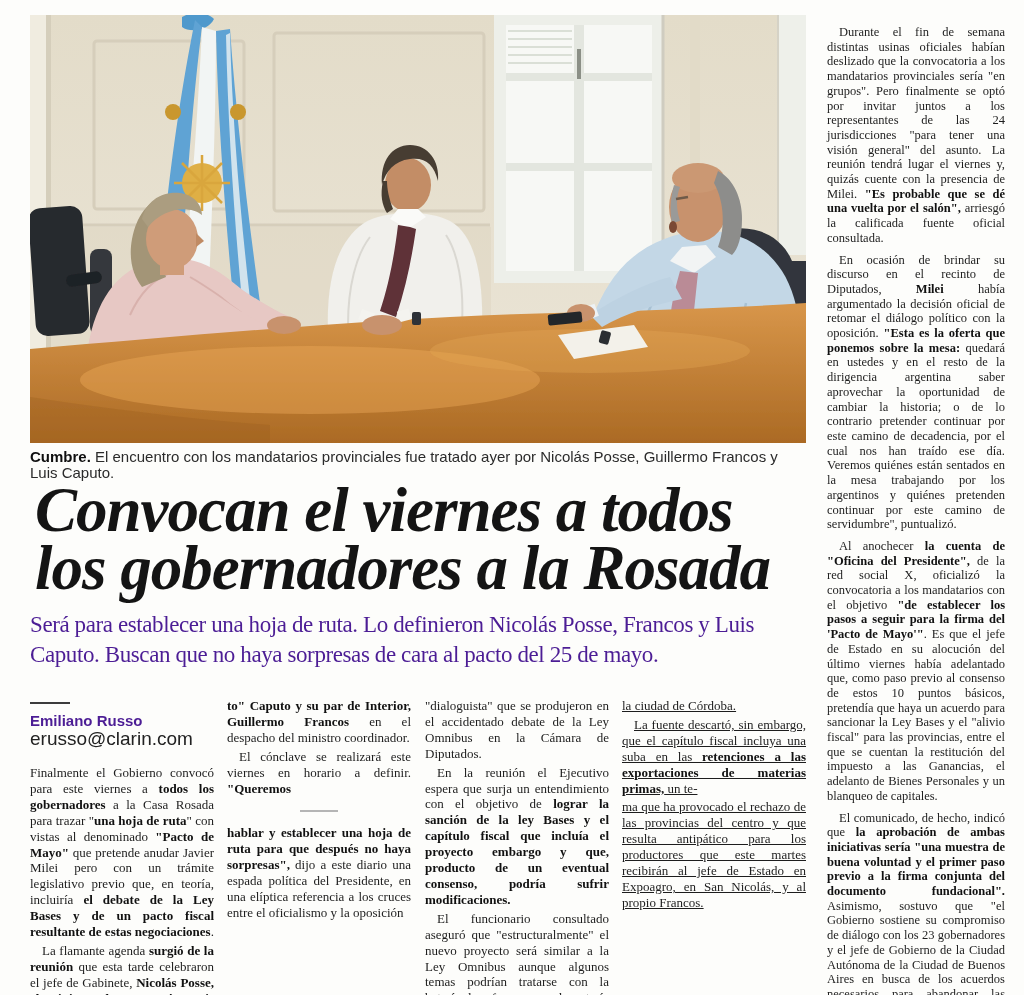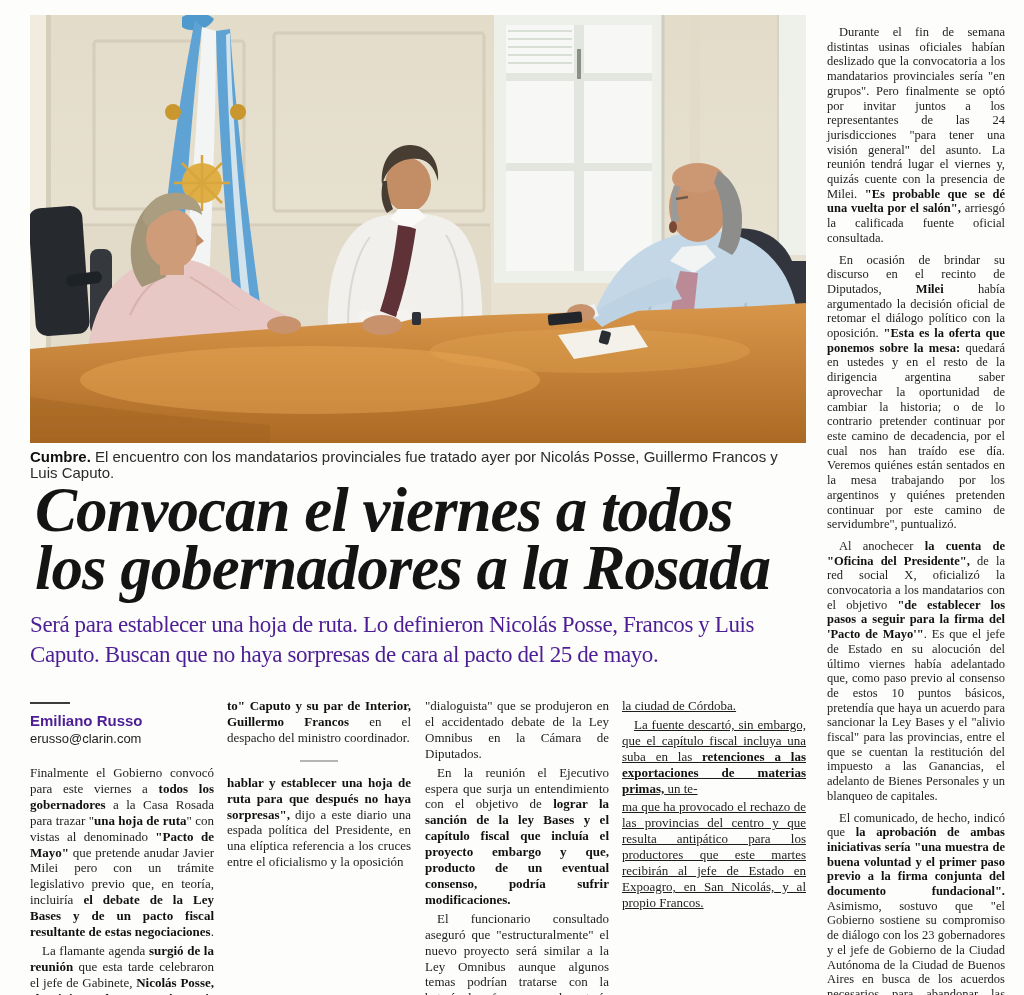--- a/index.html
+++ b/index.html
@@ -27,21 +27,21 @@
   .col2{left:227px;}
   .col3{left:425px;}
   .col4{left:622px;text-decoration:underline;}
   .para{margin:0 0 3px 0;}
   .para.indent{text-indent:12px;}
   .para b{font-weight:bold;color:#111;}
   
   .byline{margin:4px 0 18px 0;font-family:"Liberation Sans",sans-serif;}
   .byline-rule{width:40px;height:2px;background:#3c3c3c;margin-bottom:8px;}
   .byline-name{font-weight:bold;font-size:15px;line-height:18px;color:#4c1d95;}
-  .byline-email{font-size:13px;line-height:17px;color:#222;}
+  .byline-email{font-size:19px;line-height:17px;color:#222;}
   
   .pullquote{margin:14px 6px 13px 6px;text-align:center;}
   .pq-rule{width:38px;height:2px;background:#b5b5b5;margin:0 auto 10px auto;}
   .pq-text{font-family:"Liberation Serif",serif;font-weight:bold;font-size:17.5px;
            line-height:21px;color:#101010;letter-spacing:-0.2px;}
   
   .sidebar{position:absolute;left:820px;top:18px;width:192px;height:977px;overflow:hidden;
            font-size:12.5px;line-height:14.7px;text-align:justify;}
   .sidebar .para{margin:7px;}
   .sidebar .para.indent{text-indent:12px;}
@@ -202,20 +202,21 @@
       <div class="byline-email">erusso@clarin.com</div>
     </div>
     <div class="colbody">
         <p class="para"><span>Finalmente el Gobierno convocó para este viernes a </span><b>todos los gobernadores</b><span> a la Casa Rosada para trazar "</span><b>una hoja de ruta</b><span>" con vistas al denominado </span><b>"Pacto de Mayo"</b><span> que pretende anudar Javier Milei pero con un trámite legislativo previo que, en teoría, incluiría </span><b>el debate de la Ley Bases y de un pacto fiscal resultante de estas negociaciones</b><span>.</span></p>
         <p class="para indent"><span>La flamante agenda </span><b>surgió de la reunión</b><span> que esta tarde celebraron el jefe de Gabinete, </span><b>Nicolás Posse, el ministro de Economía, Luis "To-</b></p>
       </div>
   </div>
 
   <div class="col col2">
       <p class="para"><b>to" Caputo y su par de Interior, Guillermo Francos</b><span> en el despacho del ministro coordinador.</span></p>
+      <p class="para indent"><span>El cónclave se realizará este viernes en horario a definir. </span><b>"Queremos</b></p>
       <div class="pullquote">
         <div class="pq-rule"></div>
       </div>
       <p class="para"><b>hablar y establecer una hoja de ruta para que después no haya sorpresas",</b><span> dijo a este diario una espada política del Presidente, en una elíptica referencia a los cruces entre el oficialismo y la oposición</span></p>
     </div>
   <div class="col col3">
       <p class="para"><span>"dialoguista" que se produjeron en el accidentado debate de la Ley Omnibus en la Cámara de Diputados.</span></p>
       <p class="para indent"><span>En la reunión el Ejecutivo espera que surja un entendimiento con el objetivo de </span><b>lograr la sanción de la ley Bases y el capítulo fiscal que incluía el proyecto embargo y que, producto de un eventual consenso, podría sufrir modificaciones.</b></p>
       <p class="para indent"><span>El funcionario consultado aseguró que "estructuralmente" el nuevo proyecto será similar a la Ley Omnibus aunque algunos temas podrían tratarse con la batería de reformas que decantaría el "Pacto de Mayo", que el oficialismo prevé rubricar el 25 de ese mes en</span></p>
     </div>

